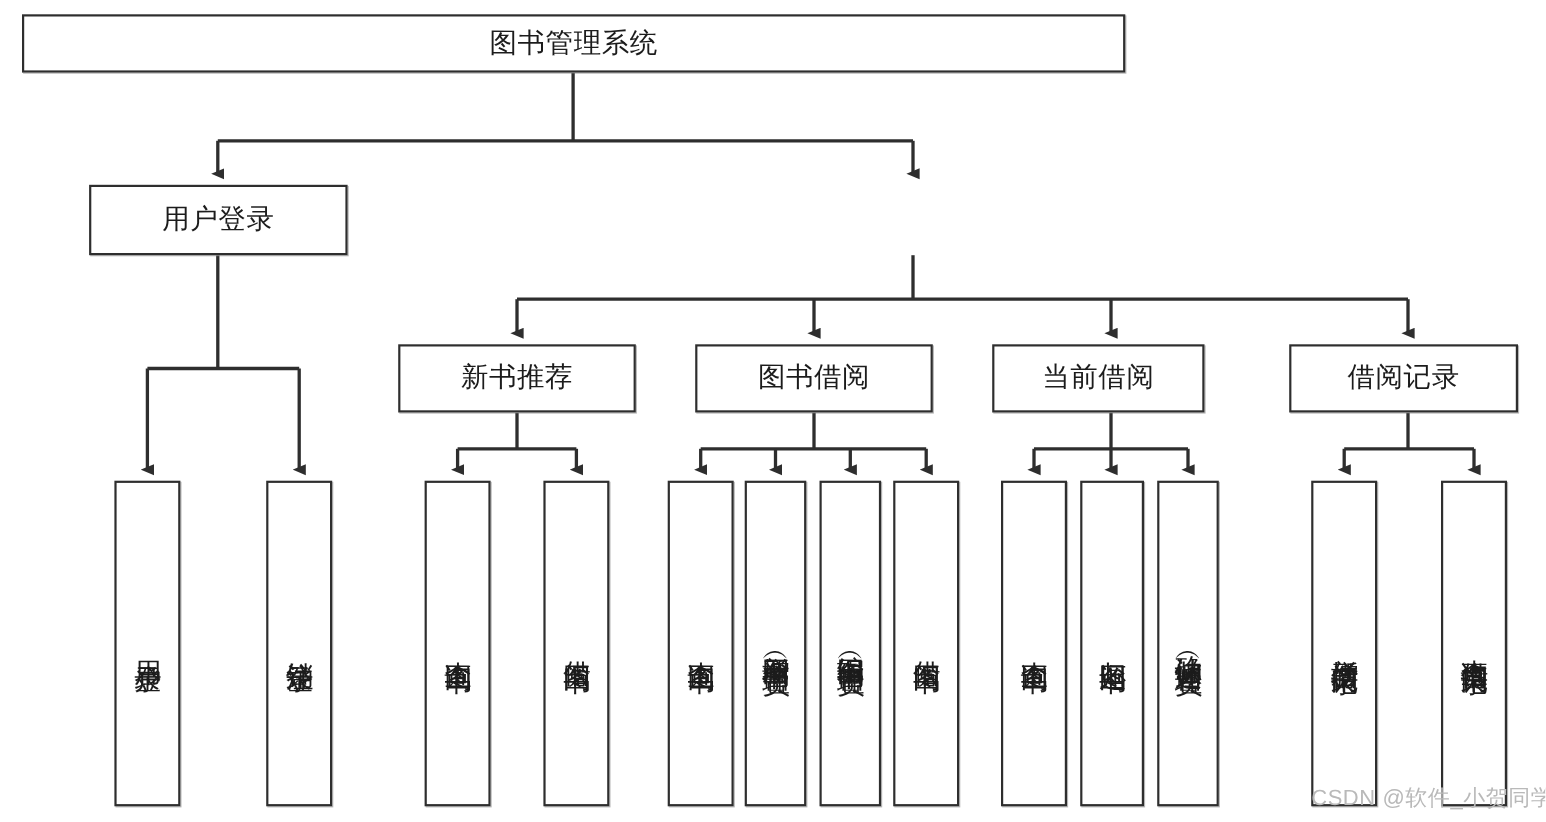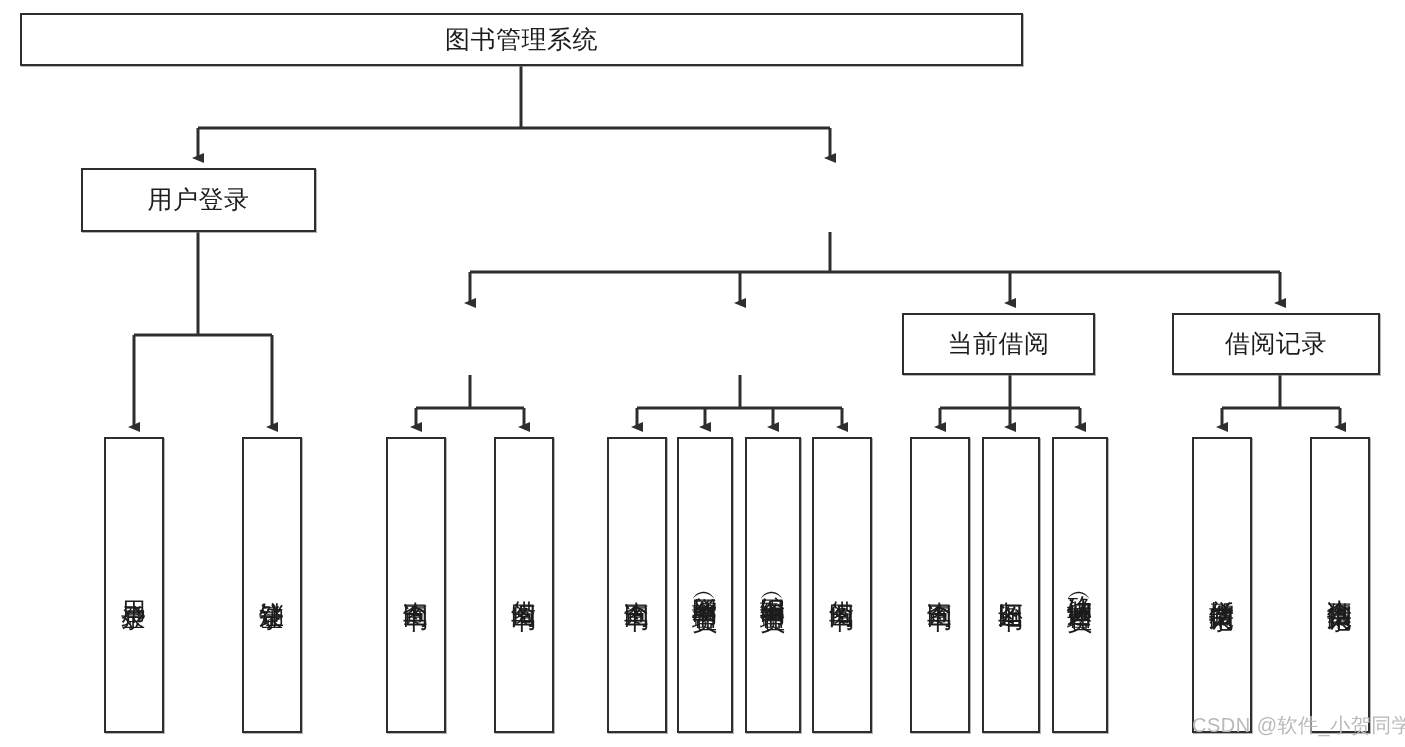--- a/index.html
+++ b/index.html
@@ -124,20 +124,26 @@
   </svg>
 
   <div class="node horiz root" style="left:20px; top:13px; width:1003px; height:53px;">
     <span class="label">图书管理系统</span>
   </div>
 
   <div class="node horiz" style="left:81px; top:168px; width:235px; height:64px;">
     <span class="label">用户登录</span>
   </div>
 
+  <div class="node horiz" style="left:362px; top:313px; width:216px; height:62px;">
+    <span class="label">新书推荐</span>
+  </div>
+  <div class="node horiz" style="left:632px; top:313px; width:216px; height:62px;">
+    <span class="label">图书借阅</span>
+  </div>
   <div class="node horiz" style="left:902px; top:313px; width:193px; height:62px;">
     <span class="label">当前借阅</span>
   </div>
   <div class="node horiz" style="left:1172px; top:313px; width:208px; height:62px;">
     <span class="label">借阅记录</span>
   </div>
 
   <div class="node vert" style="left:104px; top:437px; width:60px; height:296px;">
     <span class="label">用户登录</span>
   </div>

